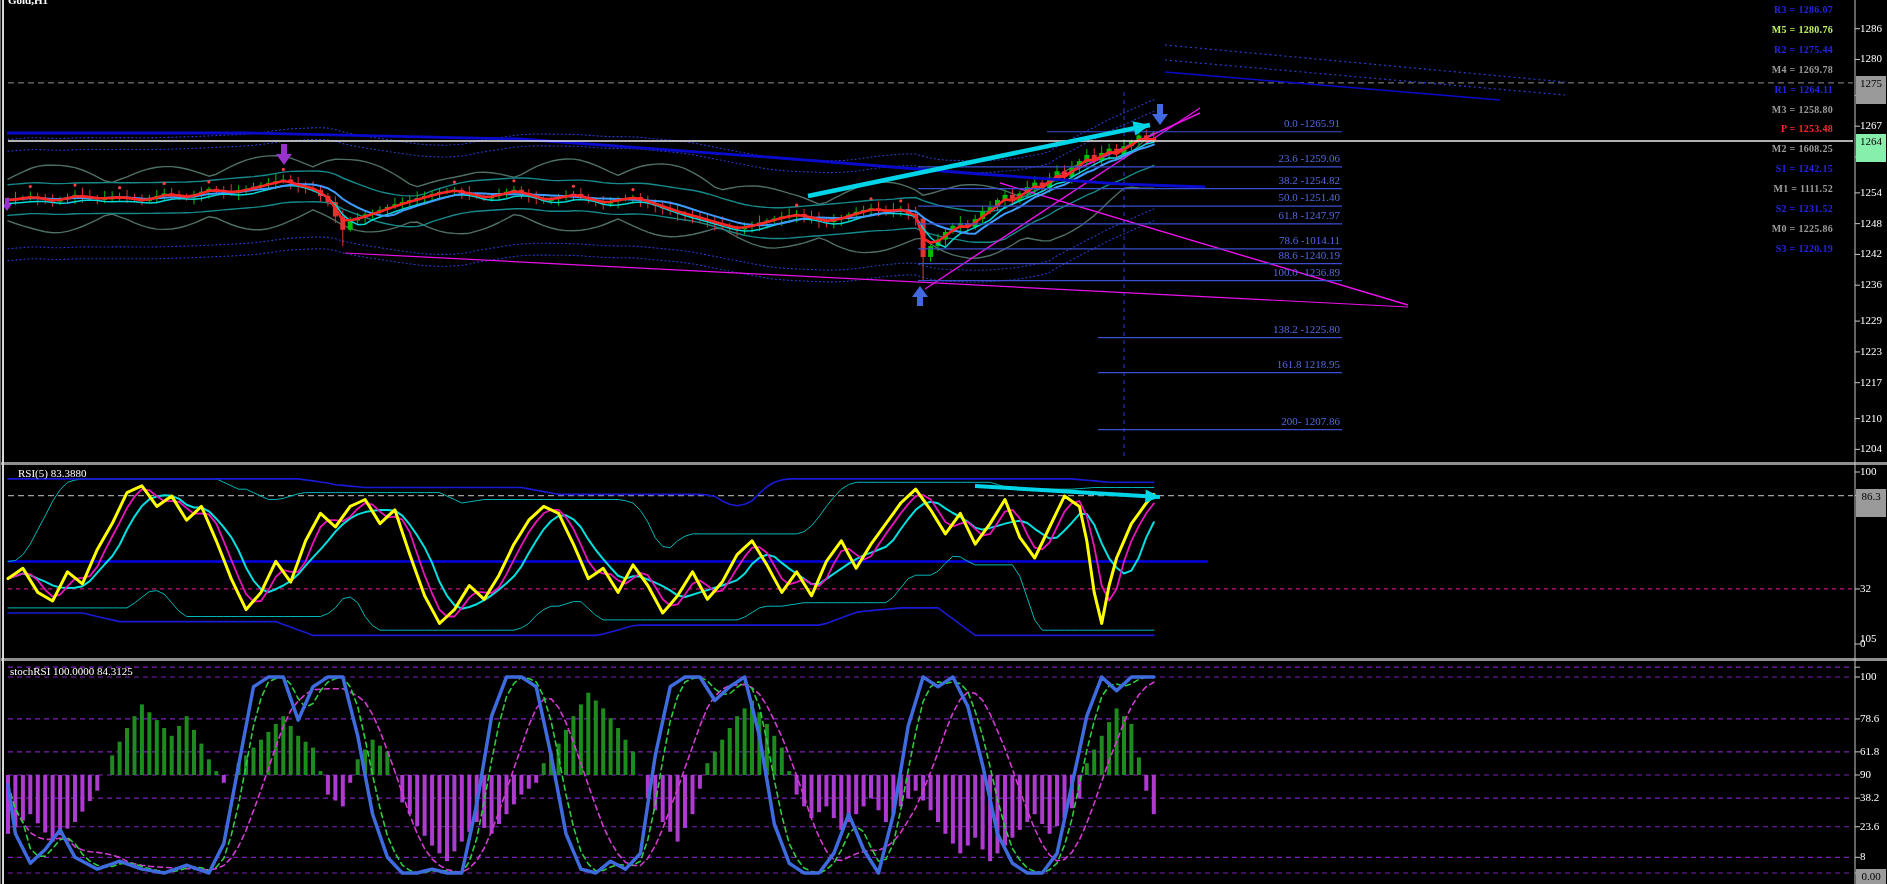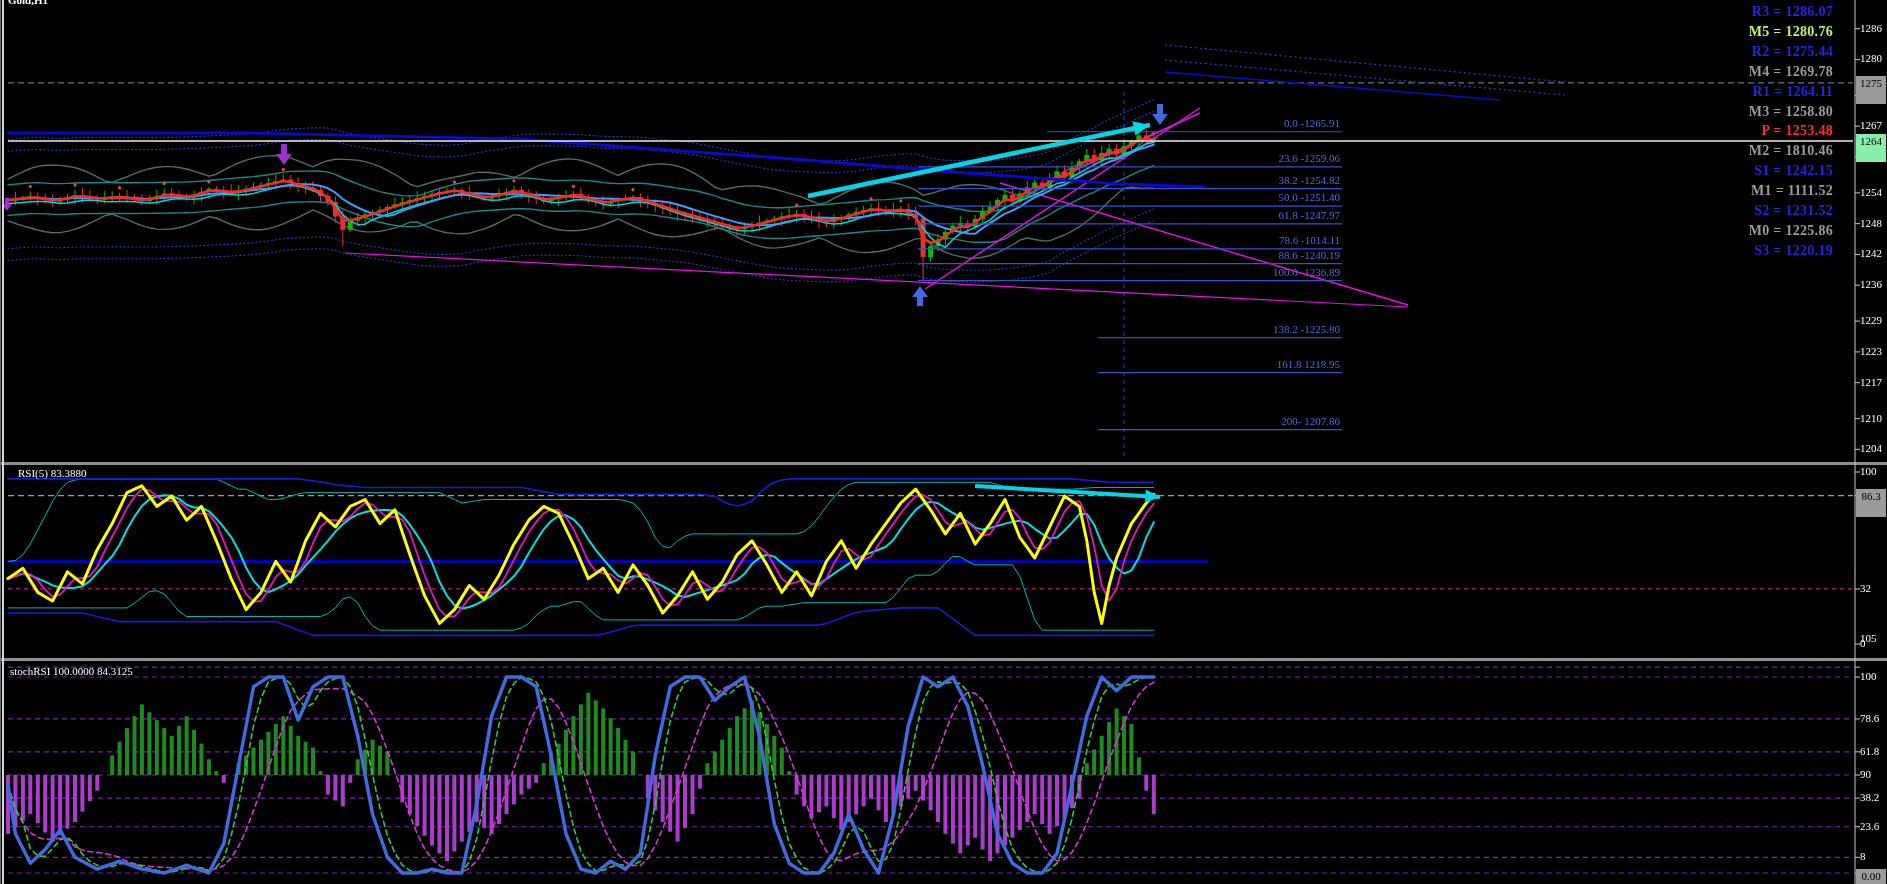--- a/index.html
+++ b/index.html
@@ -3,21 +3,21 @@
 <meta charset="utf-8">
 <style>
   html,body{margin:0;padding:0;background:#222;}
   #screen{position:relative;width:1887px;height:884px;background:#000;overflow:hidden;
           font-family:Liberation Serif, serif;}
   .lbl{position:absolute;white-space:nowrap;}
   .panel-label{color:#fff;font-size:11px;}
   .axis-label{color:#fff;font-size:11px;left:1860px;}
   .axis-box{position:absolute;left:1856px;width:30px;height:28px;font-size:11px;
             text-align:center;line-height:14px;color:#000;}
-  .pivot{position:absolute;right:54px;text-align:right;font-size:14px;font-weight:bold;
+  .pivot{position:absolute;right:54px;text-align:right;font-size:10px;font-weight:bold;
          letter-spacing:.3px;white-space:nowrap;}
   .fib-label{position:absolute;right:547px;font-size:11px;white-space:nowrap;}
   svg{position:absolute;left:0;top:0;}
   .edge{position:absolute;top:0;height:884px;}
 </style>
 </head>
 <body>
 
 <div id="screen">
   <svg id="cv" width="1887" height="884" viewBox="0 0 1887 884">
@@ -629,21 +629,21 @@
       <div class="lbl axis-label" style="top:850.3199999999999px">8</div>
       <div class="lbl axis-label" style="top:866px">0</div>
       <div class="axis-box" style="top:869px;background:#9a9a9a;color:#000">0.00</div>
       <div class="pivot" style="top:4px;color:#2424E4">R3 = 1286.07</div>
       <div class="pivot" style="top:23.9px;color:#bef264">M5 = 1280.76</div>
       <div class="pivot" style="top:43.8px;color:#2424E4">R2 = 1275.44</div>
       <div class="pivot" style="top:63.699999999999996px;color:#9A9A9A">M4 = 1269.78</div>
       <div class="pivot" style="top:83.6px;color:#2424E4">R1 = 1264.11</div>
       <div class="pivot" style="top:103.5px;color:#9A9A9A">M3 = 1258.80</div>
       <div class="pivot" style="top:123.39999999999999px;color:#FF2A2A">P  = 1253.48</div>
-      <div class="pivot" style="top:143.29999999999998px;color:#9A9A9A">M2 = 1810.46</div>
+      <div class="pivot" style="top:143.29999999999998px;color:#9A9A9A">M2 = 1608.25</div>
       <div class="pivot" style="top:163.2px;color:#2424E4">S1 = 1242.15</div>
       <div class="pivot" style="top:183.1px;color:#9A9A9A">M1 = 1111.52</div>
       <div class="pivot" style="top:203px;color:#2424E4">S2 = 1231.52</div>
       <div class="pivot" style="top:222.89999999999998px;color:#9A9A9A">M0 = 1225.86</div>
       <div class="pivot" style="top:242.79999999999998px;color:#2424E4">S3 = 1220.19</div>
       <div class="fib-label" style="top:116.76599999999905px;color:#5468E0">0.0 -1265.91</div>
       <div class="fib-label" style="top:151.90649999999977px;color:#5468E0">23.6 -1259.06</div>
       <div class="fib-label" style="top:173.6576999999998px;color:#5468E0">38.2 -1254.82</div>
       <div class="fib-label" style="top:191.202299999999px;color:#5468E0">50.0 -1251.40</div>
       <div class="fib-label" style="top:208.79819999999933px;color:#5468E0">61.8 -1247.97</div>

